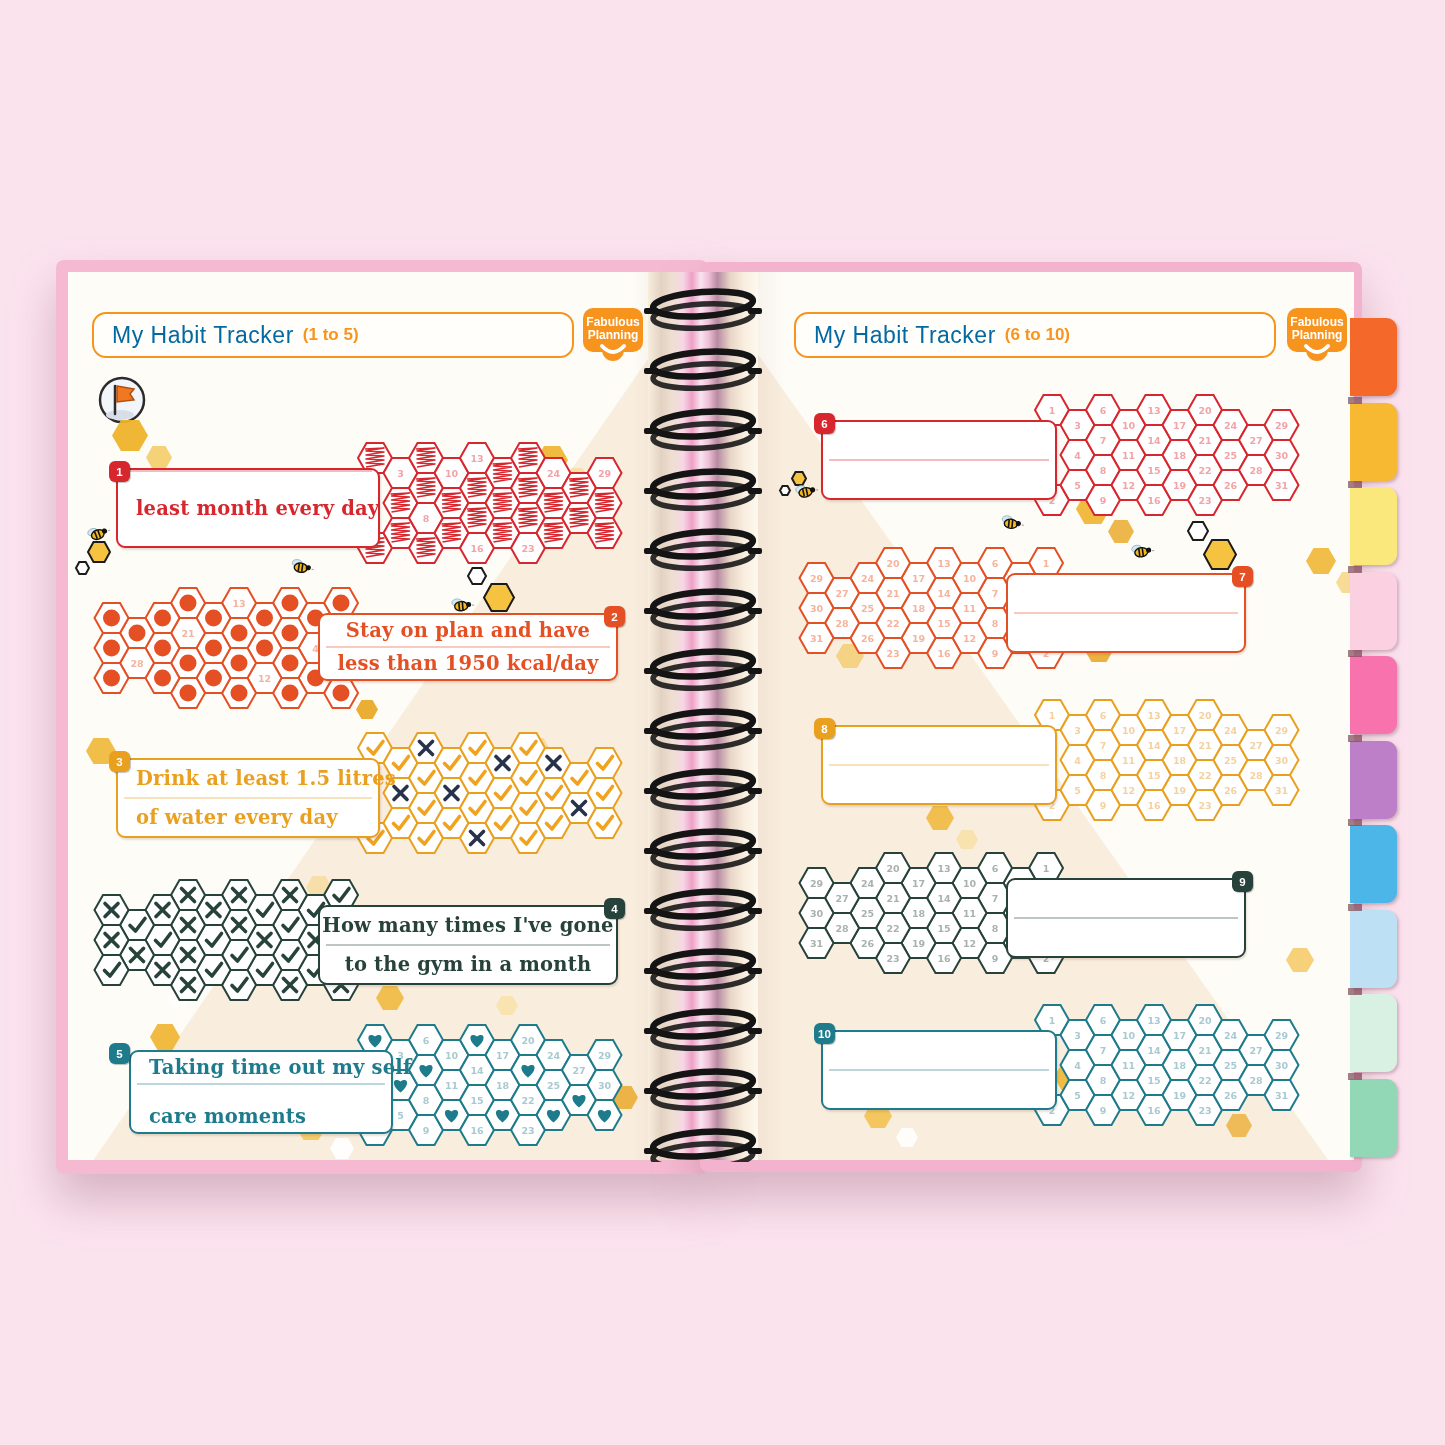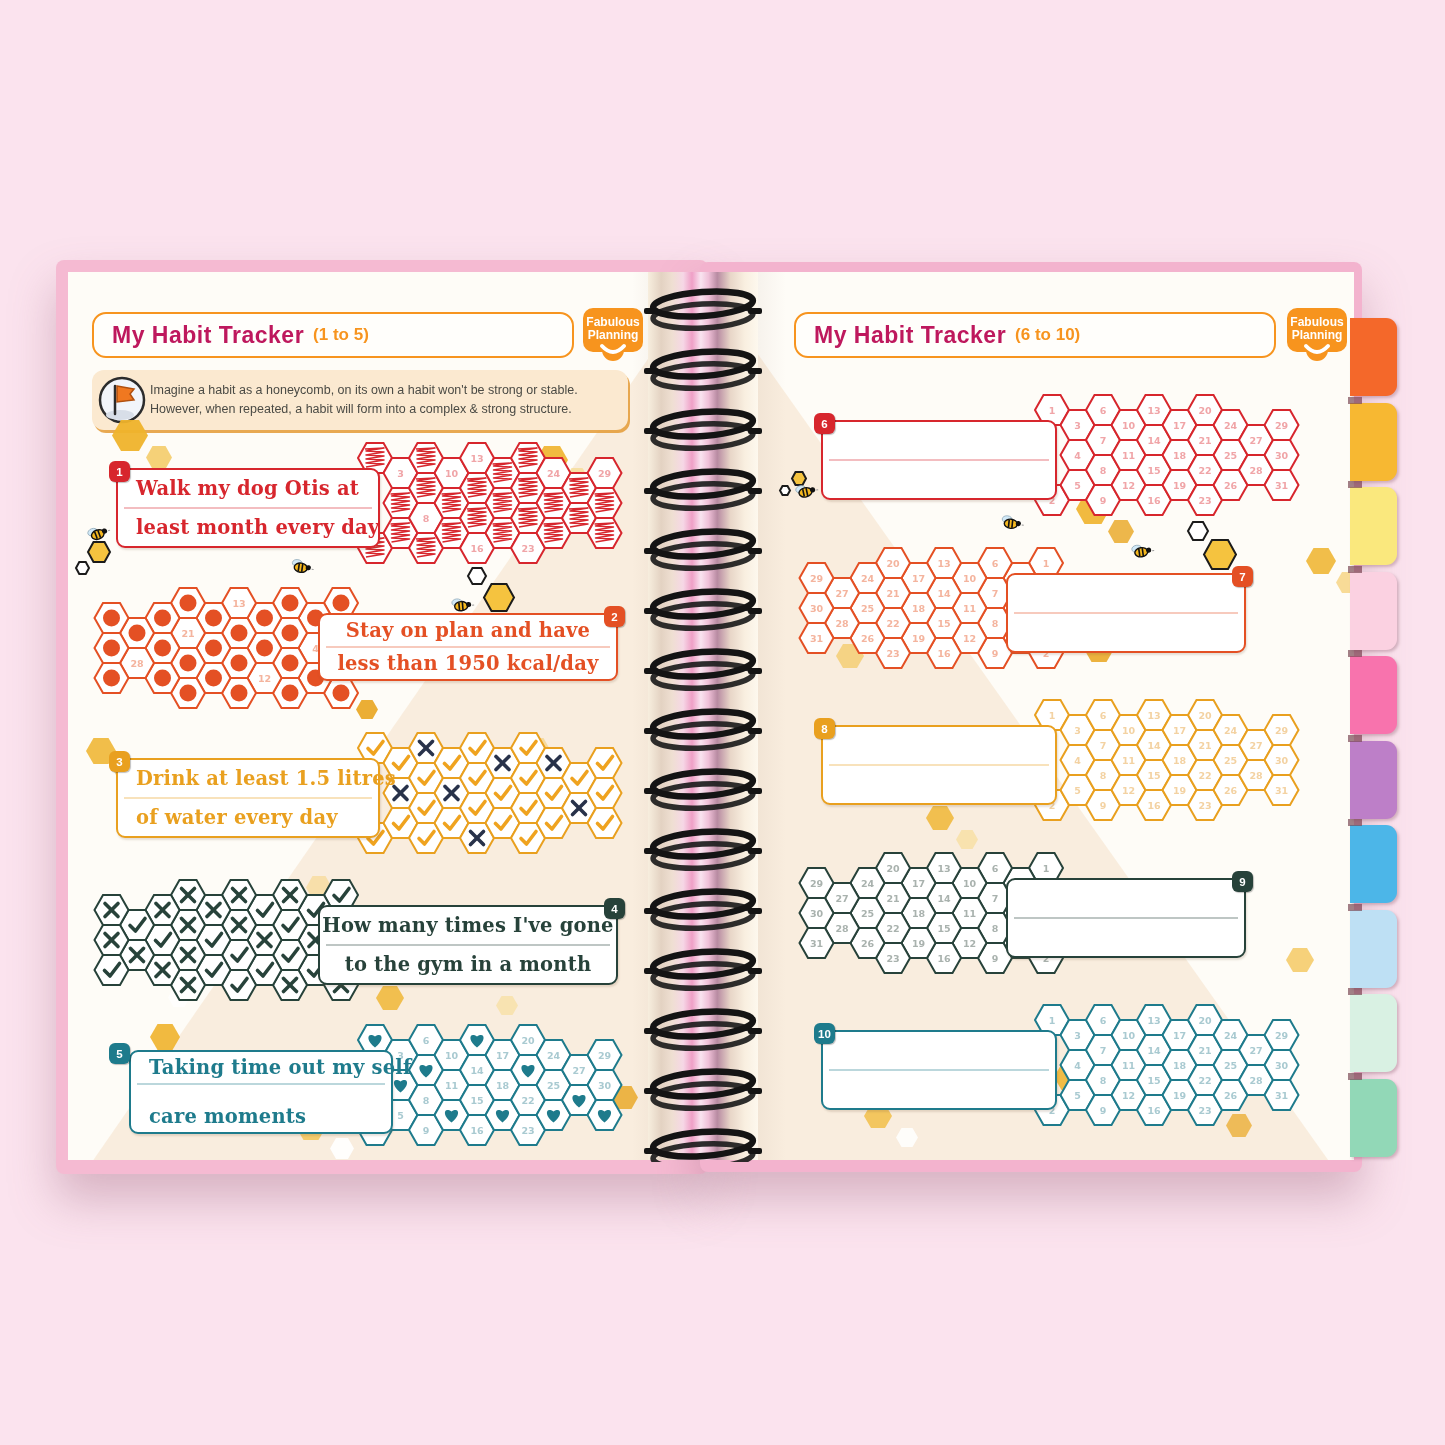--- a/index.html
+++ b/index.html
@@ -3,21 +3,21 @@
 <meta charset="utf-8">
 <style>
   html,body{margin:0;padding:0;}
   body{font-family:"Liberation Sans",sans-serif;}
   #stage{position:relative;width:1445px;height:1445px;overflow:hidden;}
   .abs{position:absolute;text-align:right;}
   .cover{position:absolute;border-radius:8px;}
   .page{position:absolute;background:#FEFCF7;overflow:hidden;}
   .tri{position:absolute;inset:0;background:#F8EBDA;opacity:.9;}
   .hdr-box{position:absolute;border:2.5px solid #F7941E;border-radius:14px;background:rgba(255,255,255,.55);display:flex;align-items:center;padding-left:18px;box-sizing:border-box;}
-  .hdr-title{color:#be185d;font-weight:bold;font-size:23px;letter-spacing:.5px;}
+  .hdr-title{color:#0369a1;font-weight:normal;font-size:23px;letter-spacing:.5px;}
   .hdr-range{color:#F7941E;font-weight:bold;font-size:17px;margin-left:9px;}
   .info-box{position:absolute;background:#FBE9D0;border-radius:12px;box-shadow:2px 3px 0 rgba(228,154,53,.85);display:flex;align-items:center;box-sizing:border-box;padding:6px 10px 6px 58px;}
   .info-text{font-size:12.5px;color:#4A4A44;line-height:1.5;}
   .habit-label{position:absolute;background:#fff;border-radius:9px;box-sizing:border-box;display:flex;flex-direction:column;z-index:6;box-shadow:1px 2px 2px rgba(120,90,60,.18);}
   .hl-line{flex:1;display:flex;align-items:center;font-family:"DejaVu Serif",serif;font-weight:bold;font-size:19.5px;letter-spacing:.2px;white-space:nowrap;}
   .hl-div{height:1.5px;margin:0 6px;opacity:.3;}
   .badge{position:absolute;width:21px;height:21px;border-radius:6px;z-index:7;color:#fff;font-weight:bold;font-size:11.5px;display:flex;align-items:center;justify-content:center;box-shadow:1px 1px 1px rgba(0,0,0,.25);}
   .hexdec{position:absolute;clip-path:polygon(25% 0,75% 0,100% 50%,75% 100%,25% 100%,0 50%);}
   .tab{position:absolute;width:47px;border-radius:0 11px 11px 0;box-shadow:2px 2px 3px rgba(140,90,110,.35);}
   svg{display:block;}
@@ -61,26 +61,20 @@
   <div class="abs" style="left:1286px;top:306px;">
     <svg width="62" height="58" viewBox="0 0 62 58">
       <circle cx="31" cy="44" r="11" fill="#F7941E"></circle>
       <rect x="1" y="2" width="60" height="44" rx="10" fill="#F7941E"></rect>
       <text x="31" y="20" text-anchor="middle" font-size="12" font-weight="bold" fill="#fff" font-family="Liberation Sans,sans-serif">Fabulous</text>
       <text x="31" y="33" text-anchor="middle" font-size="12" font-weight="bold" fill="#fff" font-family="Liberation Sans,sans-serif">Planning</text>
       <path d="M20 40 Q31 52 42 40" stroke="#fff" stroke-width="4" fill="none" stroke-linecap="round"></path>
     </svg>
   </div>
 
-  <div class="info-box" style="left:92px;top:370px;width:536px;height:60px;">
-    <div class="info-text">
-      <span>Imagine a habit as a honeycomb, on its own a habit won't be strong or stable.</span><br>
-      <span>However, when repeated, a habit will form into a complex &amp; strong structure.</span>
-    </div>
-  </div>
   <div class="abs" style="left:96px;top:374px;">
     <svg width="52" height="52" viewBox="0 0 52 52">
       <circle cx="26" cy="26" r="22" fill="#F2F5FA" stroke="#2C2C2C" stroke-width="2.5"></circle>
       <ellipse cx="24" cy="41" rx="14" ry="5" fill="#D8DEE8"></ellipse>
       <line x1="19" y1="12" x2="19" y2="40" stroke="#2C2C2C" stroke-width="2.5" stroke-linecap="round"></line>
       <path d="M21 12 L38 15 L34 20 L38 26 L21 28 Z" fill="#F07820" stroke="#B0500F" stroke-width="1.5"></path>
     </svg>
   </div>
 
 <div style="position: absolute; left: 648px; top: 272px; width: 110px; height: 888px; z-index: 3; background: linear-gradient(90deg, rgb(247, 238, 222) 0%, rgb(227, 210, 194) 12%, rgb(239, 223, 210) 22%, rgb(246, 215, 230) 32%, rgb(239, 159, 198) 40%, rgb(249, 228, 240) 48%, rgb(239, 192, 216) 55%, rgb(184, 139, 162) 63%, rgb(232, 214, 200) 75%, rgb(249, 239, 224) 88%, rgb(253, 248, 238) 100%);"></div>
@@ -284,21 +278,20 @@
         <path d="M213,68 L232,67 L214,70 L232,71 L214,74 L232,75 L214,78 L232,79 L214,82 L232,83 L214,86" fill="none" stroke="#D7262D" stroke-width="1.5" stroke-linejoin="round"></path>
         <polygon points="231.5,32 240,17 257,17 265.5,32 257,47 240,47" fill="#fff" stroke="#D7262D" stroke-width="2"></polygon>
         <text x="248.5" y="35.5" text-anchor="middle" font-size="9.5" font-weight="bold" font-family="DejaVu Sans,sans-serif" fill="#F0A5A8">29</text>
         <polygon points="231.5,62 240,47 257,47 265.5,62 257,77 240,77" fill="#fff" stroke="#D7262D" stroke-width="2"></polygon>
         <path d="M238.5,53 L257.5,52 L239.5,55 L257.5,56 L239.5,59 L257.5,60 L239.5,63 L257.5,64 L239.5,67 L257.5,68 L239.5,71" fill="none" stroke="#D7262D" stroke-width="1.5" stroke-linejoin="round"></path>
         <polygon points="231.5,92 240,77 257,77 265.5,92 257,107 240,107" fill="#fff" stroke="#D7262D" stroke-width="2"></polygon>
         <path d="M238.5,83 L257.5,82 L239.5,85 L257.5,86 L239.5,89 L257.5,90 L239.5,93 L257.5,94 L239.5,97 L257.5,98 L239.5,101" fill="none" stroke="#D7262D" stroke-width="1.5" stroke-linejoin="round"></path>
       </svg>
     </div>
     <div class="habit-label" style="left: 116px; top: 468px; width: 264px; height: 80px; border: 2.5px solid rgb(215, 38, 45);">
-      <div class="hl-line" style="color: rgb(215, 38, 45); justify-content: flex-start; padding: 0px 10px 0px 18px;">Walk my dog Otis at</div>
       <div class="hl-div" style="background: rgb(215, 38, 45);"></div>
       <div class="hl-line" style="color: rgb(215, 38, 45); justify-content: flex-start; padding: 0px 10px 0px 18px;">least month every day</div>
     </div>
     <div class="badge" style="left: 109px; top: 461px; background: rgb(215, 38, 45);">1</div>
     <div style="position: absolute; left: 88px; top: 586px; z-index: 5;">
       <svg width="272" height="140" viewBox="0 0 272 140">
         <polygon points="236,17 244.5,2 261.5,2 270,17 261.5,32 244.5,32" fill="#fff" stroke="#E45024" stroke-width="2"></polygon>
         <circle cx="253" cy="17" r="8.5" fill="#E45024"></circle>
         <polygon points="236,107 244.5,92 261.5,92 270,107 261.5,122 244.5,122" fill="#fff" stroke="#E45024" stroke-width="2"></polygon>
         <circle cx="253" cy="107" r="8.5" fill="#E45024"></circle>

